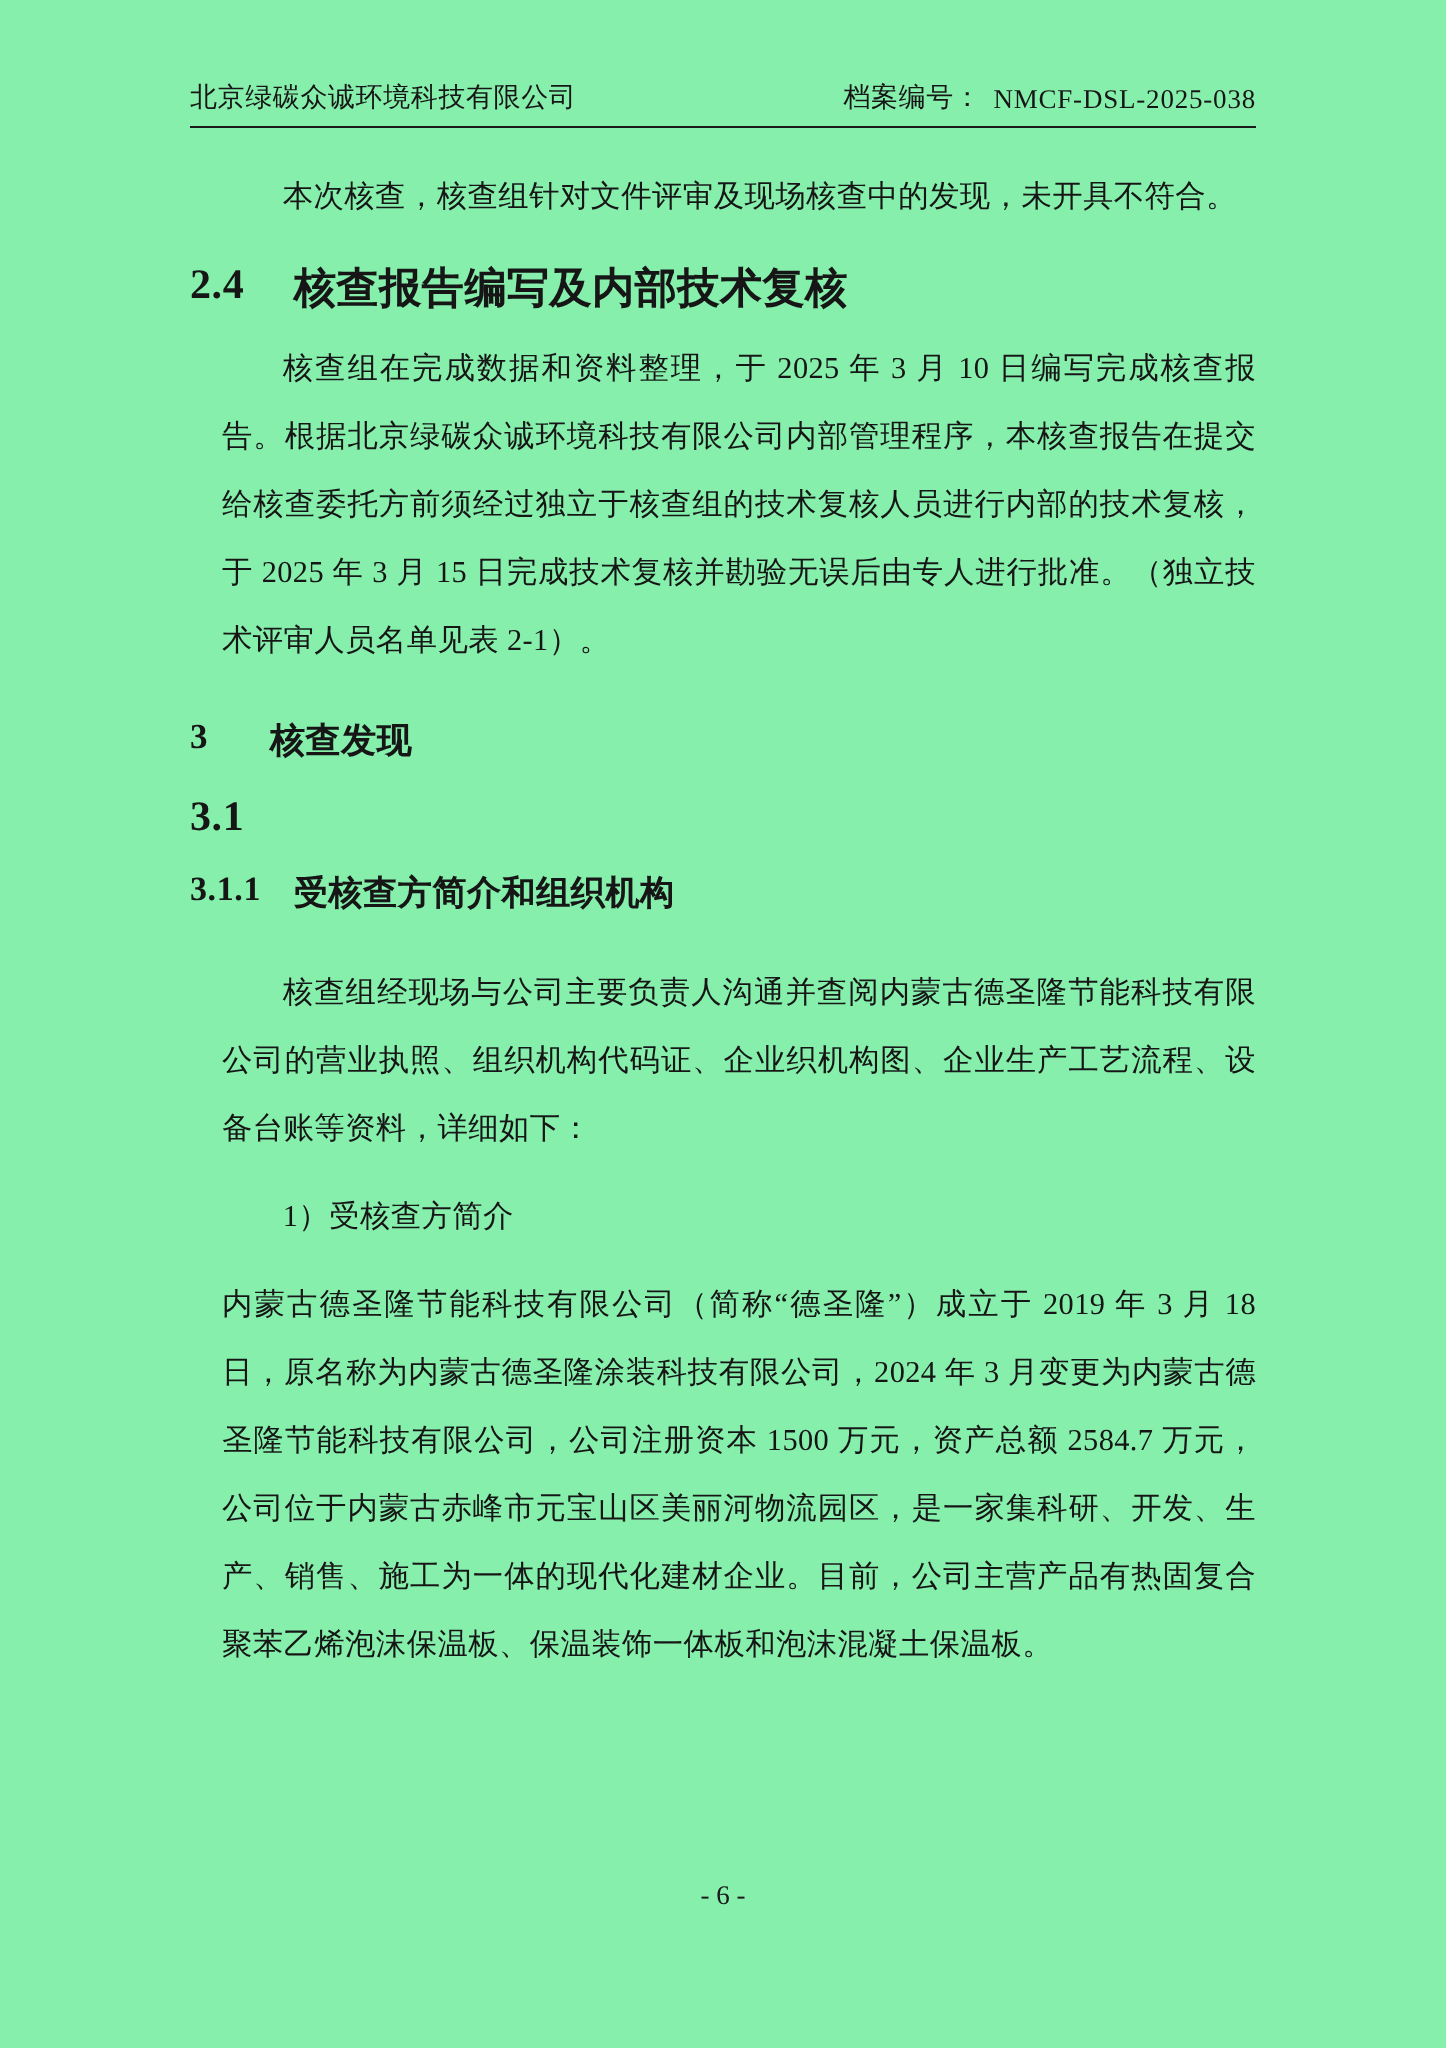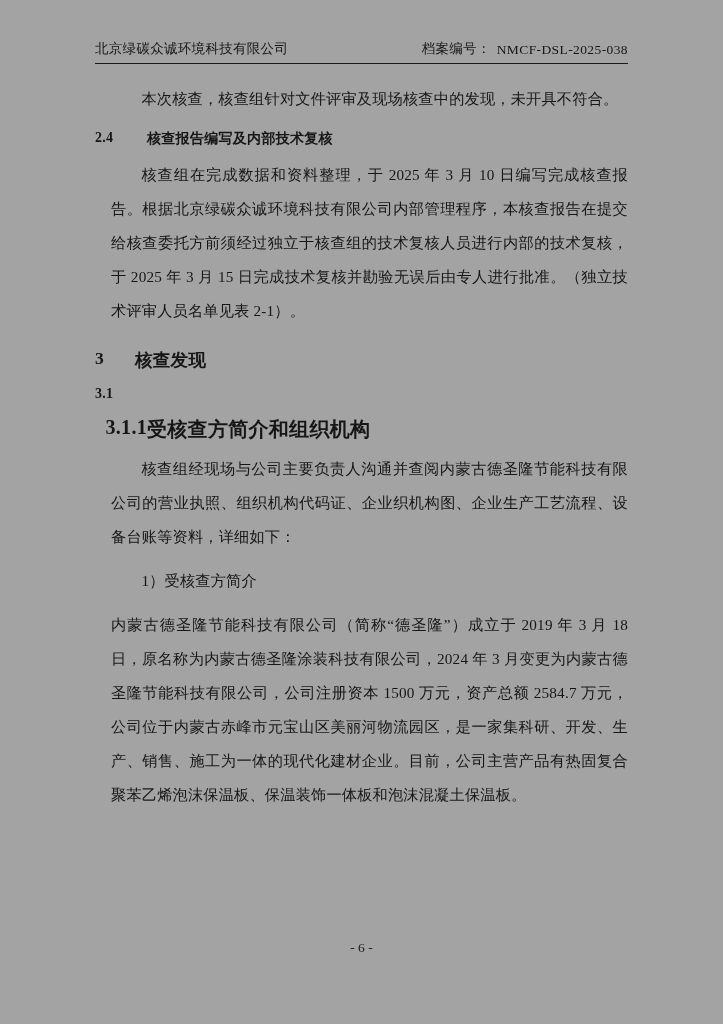--- a/index.html
+++ b/index.html
@@ -13,21 +13,21 @@
     font-family: "Liberation Serif", "DejaVu Serif", serif;
     color: #161616;
     position: relative;
     overflow: hidden;
   }
   .page {
     position: absolute;
     left: 0; top: 0;
     width: 723px;
     height: 1024px;
-    background: #a3a3a3;
+    background: #86efac;
   }
   .content {
     position: absolute;
     left: 95px;
     top: 40px;
     width: 533px;
   }
   
   .header-row {
     display: flex;
@@ -62,21 +62,21 @@
     line-height: 34px;
     margin: 0 0 2px 16px;
     text-align: justify;
     text-justify: inter-ideograph;
     letter-spacing: 0.2px;
   }
   p.indent {
     text-indent: 2em;
   }
   h2.h-num {
-    font-size: 14px;
+    font-size: 21px;
     font-weight: bold;
     margin: 14px 0 10px 0;
     letter-spacing: 0.3px;
     display: flex;
   }
   h2.h-num .num {
     min-width: 52px;
     display: inline-block;
   }
   h1.h-num {
@@ -84,26 +84,25 @@
     font-weight: bold;
     margin: 20px 0 12px 0;
     letter-spacing: 0.3px;
     display: flex;
   }
   h1.h-num .num {
     min-width: 40px;
     display: inline-block;
   }
   h3.h-num {
-    font-size: 20px;
+    font-size: 17px;
     font-weight: bold;
-    margin: 14px 0 9px 0;
+    margin: 14px 0 22px 0;
     letter-spacing: 0.3px;
     display: flex;
-    text-align: right;
   }
   h3.h-num .num {
     min-width: 52px;
     display: inline-block;
   }
   .spacer-sm { height: 8px; }
   
   .footer {
     position: absolute;
     left: 0;

